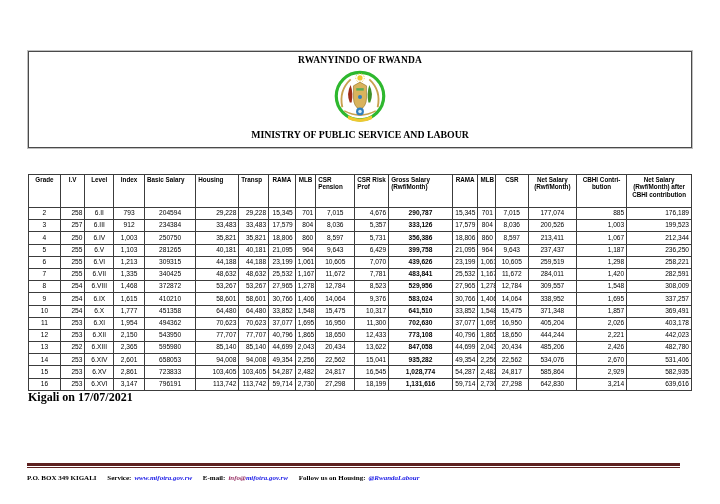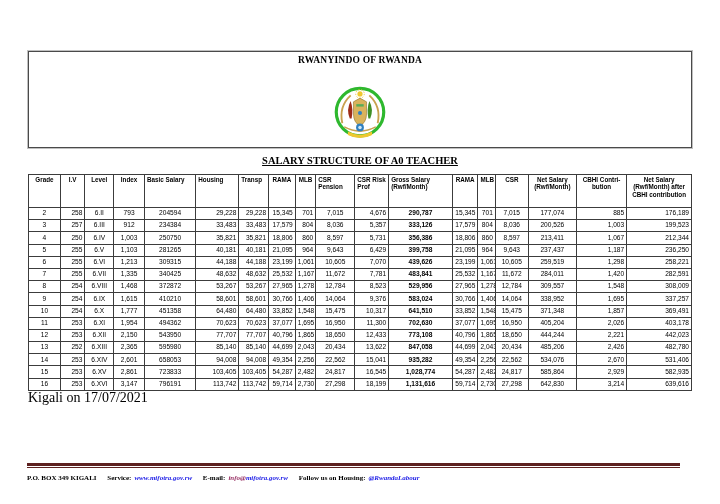--- a/index.html
+++ b/index.html
@@ -20,21 +20,21 @@
   table.salary{position:absolute;left:28px;top:174px;width:664px;
                border-collapse:collapse;table-layout:fixed;
                font-family:"Liberation Sans",sans-serif;color:#000;}
   table.salary th,table.salary td{border:1px solid #3c3c3c;overflow:hidden;}
   table.salary th{font-size:6.3px;font-weight:bold;vertical-align:top;
                   padding:1px 2px;line-height:1.18;text-align:left;}
   table.salary thead tr{height:33px;}
   table.salary td{font-size:6.6px;padding:0 2px;height:11.2px;line-height:1;white-space:nowrap;}
   table.salary td.bold{font-weight:bold;}
 
-  .date-line{position:absolute;left:28px;top:390px;font-weight:normal;font-size:14px;color:#000;}
+  .date-line{position:absolute;left:28px;top:390px;font-weight:bold;font-size:12px;color:#000;}
   .sig{position:absolute;left:28px;top:436px;font-weight:bold;font-size:9.5px;
        line-height:11.5px;color:#000;}
 
   .rule{position:absolute;left:27px;top:463px;width:653px;height:1px;
         border-top:3px solid #5d2120;border-bottom:1px solid #5d2120;}
   .contact{position:absolute;left:27px;top:474px;font-size:7px;font-weight:bold;
            white-space:nowrap;color:#000;}
   .contact > span{margin-right:3px;}
   .contact .gap{display:inline-block;width:6px;margin:0;}
   .link{color:#1a1ae6;font-style:italic;}
@@ -56,23 +56,23 @@
       <circle cx="30" cy="8.5" r="4.6" fill="none" stroke="#f0c830" stroke-width="1" stroke-dasharray="1.4 1.8"></circle>
       <path d="M19,35 Q15,25 20,16 Q23,25 21,35 Z" fill="#9e2b17"></path>
       <path d="M41,35 Q45,25 40,16 Q37,25 39,35 Z" fill="#3f8f27"></path>
       <path d="M30,13 L37,17 L37,30 Q37,39 30,43 Q23,39 23,30 L23,17 Z" fill="#d9b35c" stroke="#8a6a20" stroke-width="0.6"></path>
       <path d="M26,19.5 h8 v2.6 h-8 z" fill="#57ad57"></path>
       <circle cx="30" cy="29" r="2.2" fill="#2f7fbf"></circle>
       <circle cx="30" cy="44.5" r="4.2" fill="#2f7fbf"></circle>
       <circle cx="30" cy="44.5" r="1.9" fill="#cfe8f5"></circle>
       <path d="M17,49 Q30,55.5 43,49 L43,52.5 Q30,59 17,52.5 Z" fill="#f0c830"></path>
     </svg>
+    <div class="ministry">MINISTRY OF PUBLIC SERVICE AND LABOUR</div>
   </div>
 
-  <div class="doc-title">SALARY STRUCTURE OF A0 TEACHER</div>
 
   <table class="salary">
     <colgroup id="cols">
         <col style="width: 31px;">
         <col style="width: 24px;">
         <col style="width: 28px;">
         <col style="width: 30px;">
         <col style="width: 50px;">
         <col style="width: 42px;">
         <col style="width: 29px;">

